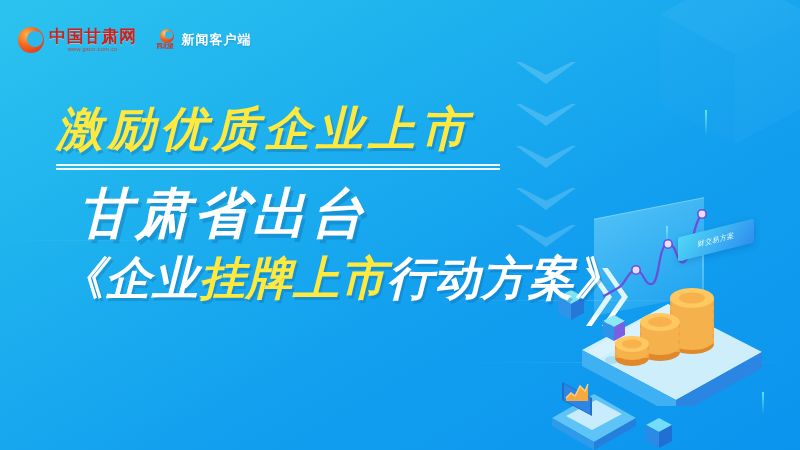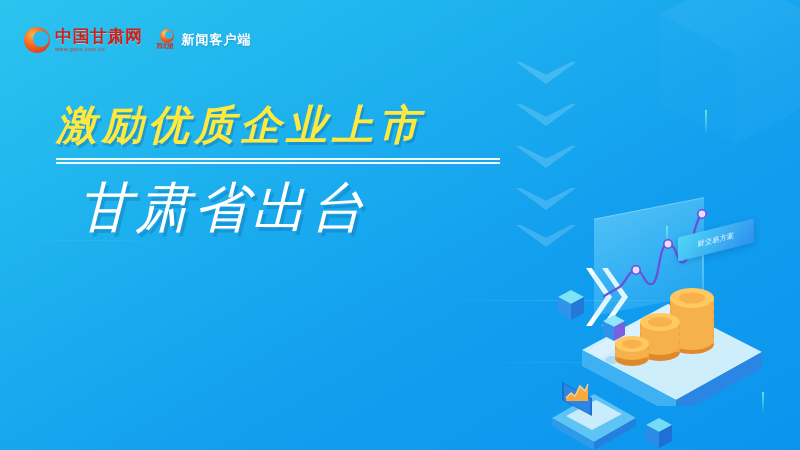--- a/index.html
+++ b/index.html
@@ -78,26 +78,27 @@
 
   .tick {
     position: absolute;
     width: 2px;
     background: linear-gradient(180deg, rgba(120,255,220,.75), rgba(120,255,220,0));
   }
 
   
   .header {
     position: absolute;
-    left: 24px;
+    left: 18px;
     top: 27px;
     display: flex;
     align-items: center;
-    gap: 14px;
+    gap: 20px;
     z-index: 6;
+    text-align: center;
   }
 
   .logo-gansu {
     display: flex;
     align-items: center;
     gap: 5px;
   }
   .logo-mark {
     width: 26px;
     height: 26px;
@@ -196,21 +197,21 @@
 
   
   .headline {
     position: absolute;
     left: 56px;
     top: 104px;
     z-index: 5;
   }
 
   .line-1 {
-    font-size: 41px;
+    font-size: 47px;
     font-weight: 700;
     font-style: italic;
     color: #ffe93f;
     letter-spacing: 5px;
     line-height: 1.05;
     white-space: nowrap;
     text-shadow: 2px 3px 0 rgba(14,90,150,.30);
   }
 
   .divider {
@@ -227,21 +228,21 @@
     background: rgba(255,255,255,.92);
     display: block;
   }
   .divider i:nth-child(1) { top: 0; }
   .divider i:nth-child(2) { top: 4px; }
 
   .line-2 {
     margin-top: 16px;
     margin-left: 22px;
     font-size: 54px;
-    font-weight: 400;
+    font-weight: 700;
     font-style: italic;
     color: #ffffff;
     letter-spacing: 4px;
     line-height: 1.05;
     white-space: nowrap;
     text-shadow: 3px 4px 0 rgba(14,90,150,.28);
   }
 
   .line-3 {
     margin-top: 12px;
@@ -387,20 +388,23 @@
 
     <div class="line-1">激励优质企业上市</div>
 
     <div class="divider">
       <i></i>
         <i></i>
     </div>
 
     <div class="line-2">甘肃省出台</div>
 
+    <div class="line-3">
+      <span>《</span><span>企业</span><span class="hl">挂牌上市</span><span>行动方案</span><span>》</span>
+    </div>
 
   </div>
 
   <div class="white-chev">
     <span></span>
       <span></span>
   </div>
 
   <div class="illo">
 

